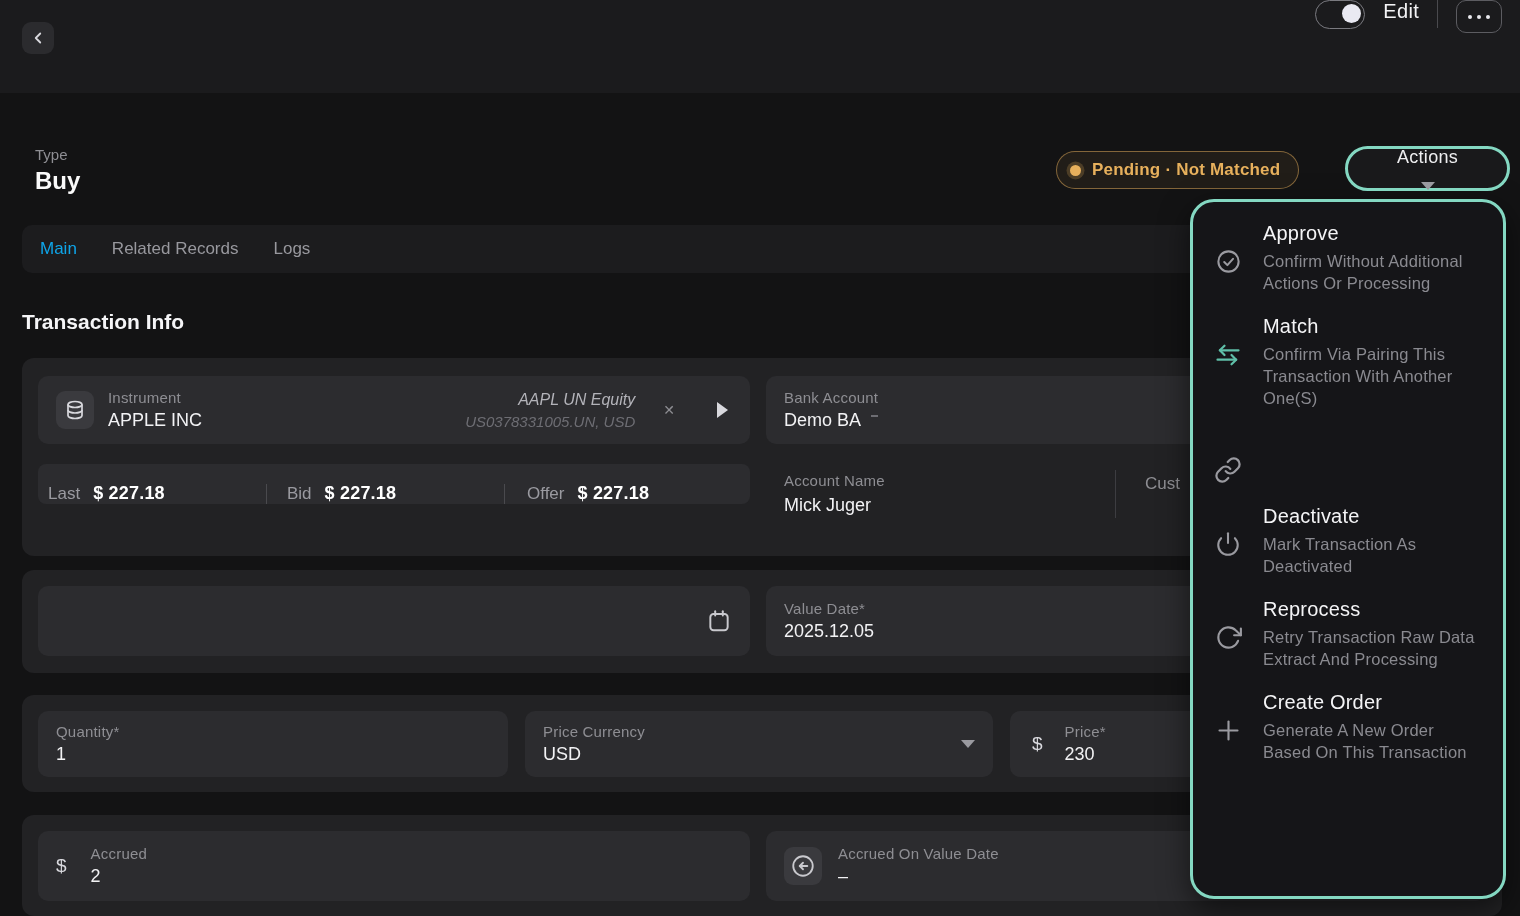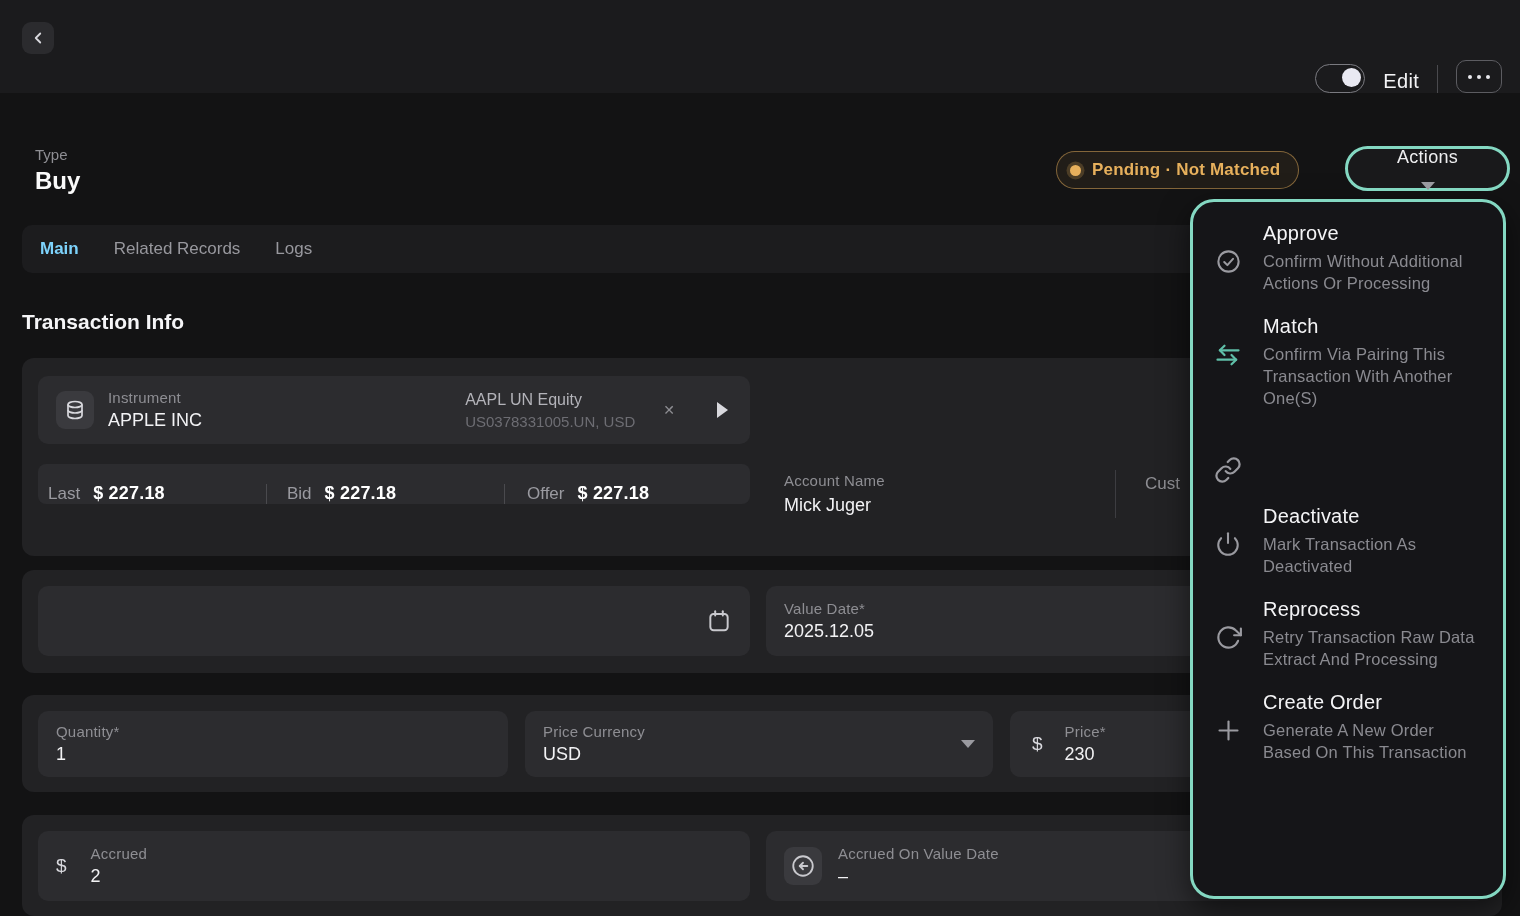--- a/index.html
+++ b/index.html
@@ -7,21 +7,21 @@
   body {
     position:relative; overflow:hidden;
     background:#131314;
     font-family:"Liberation Sans", sans-serif;
     color:#f2f2f4;
   }
   
   .topbar { position:absolute; left:0; top:0; width:1520px; height:93px; background:#1b1b1d; }
   .back-btn { position:absolute; left:22px; top:22px; width:32px; height:32px; border-radius:9px;
     background:#2b2b2e; display:flex; align-items:center; justify-content:center; cursor:pointer; }
-  .top-right { position:absolute; right:18px; top:0; height:93px; display:flex; align-items:flex-end; gap:18px; }
+  .top-right { position:absolute; right:18px; top:0; height:93px; display:flex; align-items:flex-start; gap:18px; }
   .toggle { width:50px; height:29px; border-radius:15px; border:1.5px solid #7a7a80; background:#1b1b1d;
     position:relative; cursor:pointer; }
   .toggle .knob { position:absolute; right:3px; top:3px; width:19px; height:19px; border-radius:50%; background:#e9e9f2; }
   .edit-label { font-size:20px; color:#f4f4f6; letter-spacing:.3px; }
   .v-divider { width:1px; height:28px; background:#4a4a4e; }
   .ellipsis-btn { width:46px; height:33px; border-radius:10px; border:1.5px solid #5c5c61;
     display:flex; align-items:center; justify-content:center; gap:5px; cursor:pointer; }
   .ellipsis-btn i { width:4px; height:4px; border-radius:50%; background:#e9e9ee; display:block; }
 
   
@@ -39,42 +39,42 @@
     border:3px solid #84d8c2; background:#19191b; display:flex; align-items:center; justify-content:center;
     gap:14px; cursor:pointer; z-index:30;flex-direction:column; }
   .actions-btn .label { font-size:18px; color:#eeeef0; letter-spacing:.3px; }
   .caret-down { width:0; height:0; border-left:7px solid transparent; border-right:7px solid transparent;
     border-top:8px solid #9a9aa0; }
 
   
   .tabbar { position:absolute; left:22px; top:225px; width:1478px; height:48px; border-radius:10px;
     background:#1c1c1e; display:flex; align-items:center; padding-left:18px; gap:35px; }
   .tab { font-size:17px; color:#98989e; cursor:pointer; }
-  .tab.active { color:#7dd3fc; font-weight:bold; }
+  .tab.active { color:#0ea5e9; font-weight:normal; }
 
   .section-title { position:absolute; left:22px; top:310px; font-size:21px; font-weight:bold; color:#f5f5f7; }
 
   
   .card { position:absolute; left:22px; width:1480px; background:#222224; border-radius:12px; }
   .card1 { top:358px; height:198px; }
   .card2 { top:570px; height:103px; }
   .card3 { top:695px; height:97px; }
   .card4 { top:815px; height:101px; }
 
   .field { position:absolute; background:#2c2c2f; border-radius:10px; display:flex; align-items:center; }
   .f-text { display:flex; flex-direction:column; gap:4px; }
   .f-label { font-size:15px; color:#8e8e93; letter-spacing:.2px; }
   .f-value { font-size:18px; color:#f2f2f4; }
   .icon-sq { width:38px; height:38px; border-radius:9px; background:#3a3a3e; flex:0 0 auto;
     display:flex; align-items:center; justify-content:center; }
   .dollar { font-size:19px; color:#d9d9de; flex:0 0 auto; }
 
   
   .instrument-field { left:16px; top:18px; width:712px; height:68px; padding:0 18px; gap:14px; }
-  .instr-right { margin-left:auto; display:flex; flex-direction:column; align-items:flex-start; gap:4px; }
+  .instr-right { margin-left:auto; display:flex; flex-direction:column; align-items:flex-end; gap:4px;font-style:italic; }
   .instr-ticker { font-size:16px; color:#b3b3b9; }
   .instr-isin { font-size:15px; color:#6d6d73; }
   .x-icon { font-size:14px; color:#8e8e93; margin-left:14px; cursor:pointer; }
   .play-icon { width:0; height:0; border-top:8px solid transparent; border-bottom:8px solid transparent;
     border-left:11px solid #d9d9de; margin-left:28px; margin-right:4px; cursor:pointer; }
 
   .quotebar { position:absolute; left:16px; top:106px; width:712px; height:40px; border-radius:8px;
     background:#2c2c2f; display:flex; align-items:flex-end; }
   .quote { display:flex; align-items:center; gap:13px; }
   .q0 { padding-left:10px; width:228px; }
@@ -194,20 +194,26 @@
       <span class="q-label">Bid</span>
       <span class="q-value">$ 227.18</span>
     </span>
     <span class="q-div"></span>
     <span class="quote q2">
       <span class="q-label">Offer</span>
       <span class="q-value">$ 227.18</span>
     </span>
   </div>
 
+  <div class="field bank-field">
+    <span class="f-text">
+      <span class="f-label">Bank Account</span>
+      <span class="f-value"><span>Demo BA</span><span class="bank-mark"></span></span>
+    </span>
+  </div>
 
   <div class="account-block">
     <span class="f-label">Account Name</span>
     <span class="f-value">Mick Juger</span>
   </div>
   <span class="acct-divider"></span>
   <span class="cust-partial">Cust</span>
 </div>
 
 <div class="card card2">

